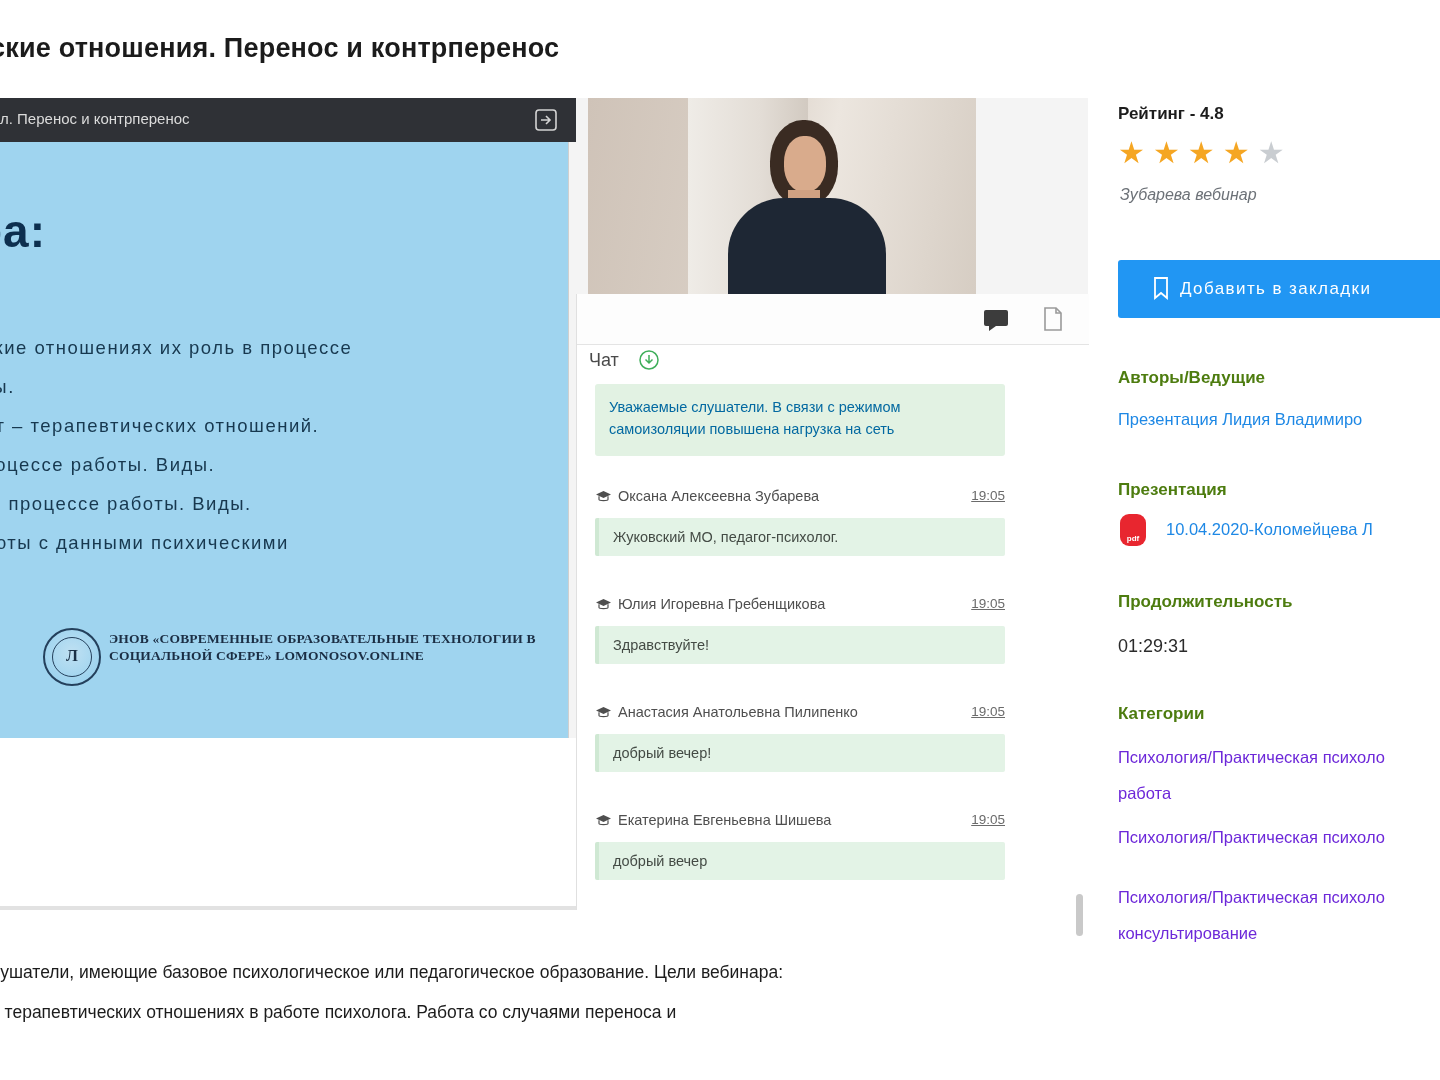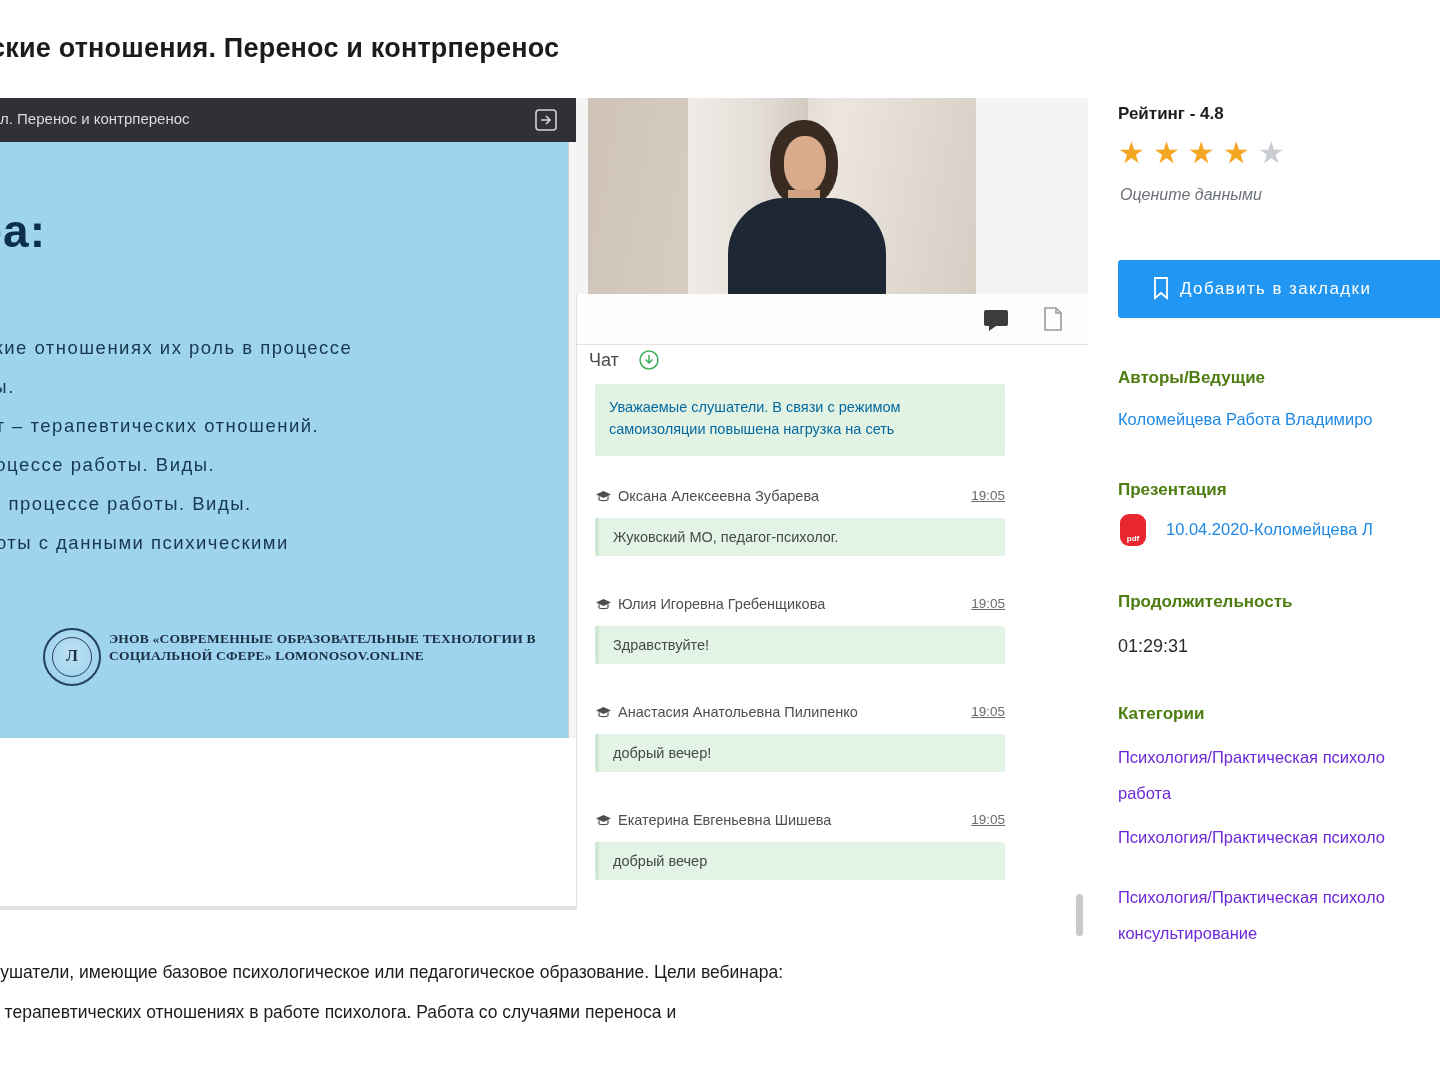--- a/index.html
+++ b/index.html
@@ -597,31 +597,31 @@
   </div>
 
   <div class="sidebar">
 
     <div class="rating-title">Рейтинг - 4.8</div>
 
     <div class="stars">
       <span>★</span><span>★</span><span>★</span><span>★</span><span class="star-off">★</span>
     </div>
 
-    <div class="rate-hint">Оцените данными</div>
+    <div class="rate-hint">Зубарева вебинар</div>
 
     <button class="bookmark-btn">Добавить в закладки</button>
     <div class="bookmark-icon">
       <svg width="18" height="24" viewBox="0 0 18 24">
         <path d="M3 2 h12 v20 l-6 -5 l-6 5 z" fill="none" stroke="#ffffff" stroke-width="1.8"></path>
       </svg>
     </div>
 
     <div class="sb-label" style="top:270px;">Авторы/Ведущие</div>
-    <div class="sb-link" style="top:312px;">Коломейцева Работа Владимиро</div>
+    <div class="sb-link" style="top:312px;">Презентация Лидия Владимиро</div>
 
     <div class="sb-label" style="top:382px;">Презентация</div>
     <div class="pdf-icon">
         <span>pdf</span>
       </div>
     <div class="sb-link" style="top:422px; left:48px; color:#1e88e5;">10.04.2020-Коломейцева Л</div>
 
     <div class="sb-label" style="top:494px;">Продолжительность</div>
     <div class="sb-value" style="top:538px; font-size:18px;">01:29:31</div>
 

